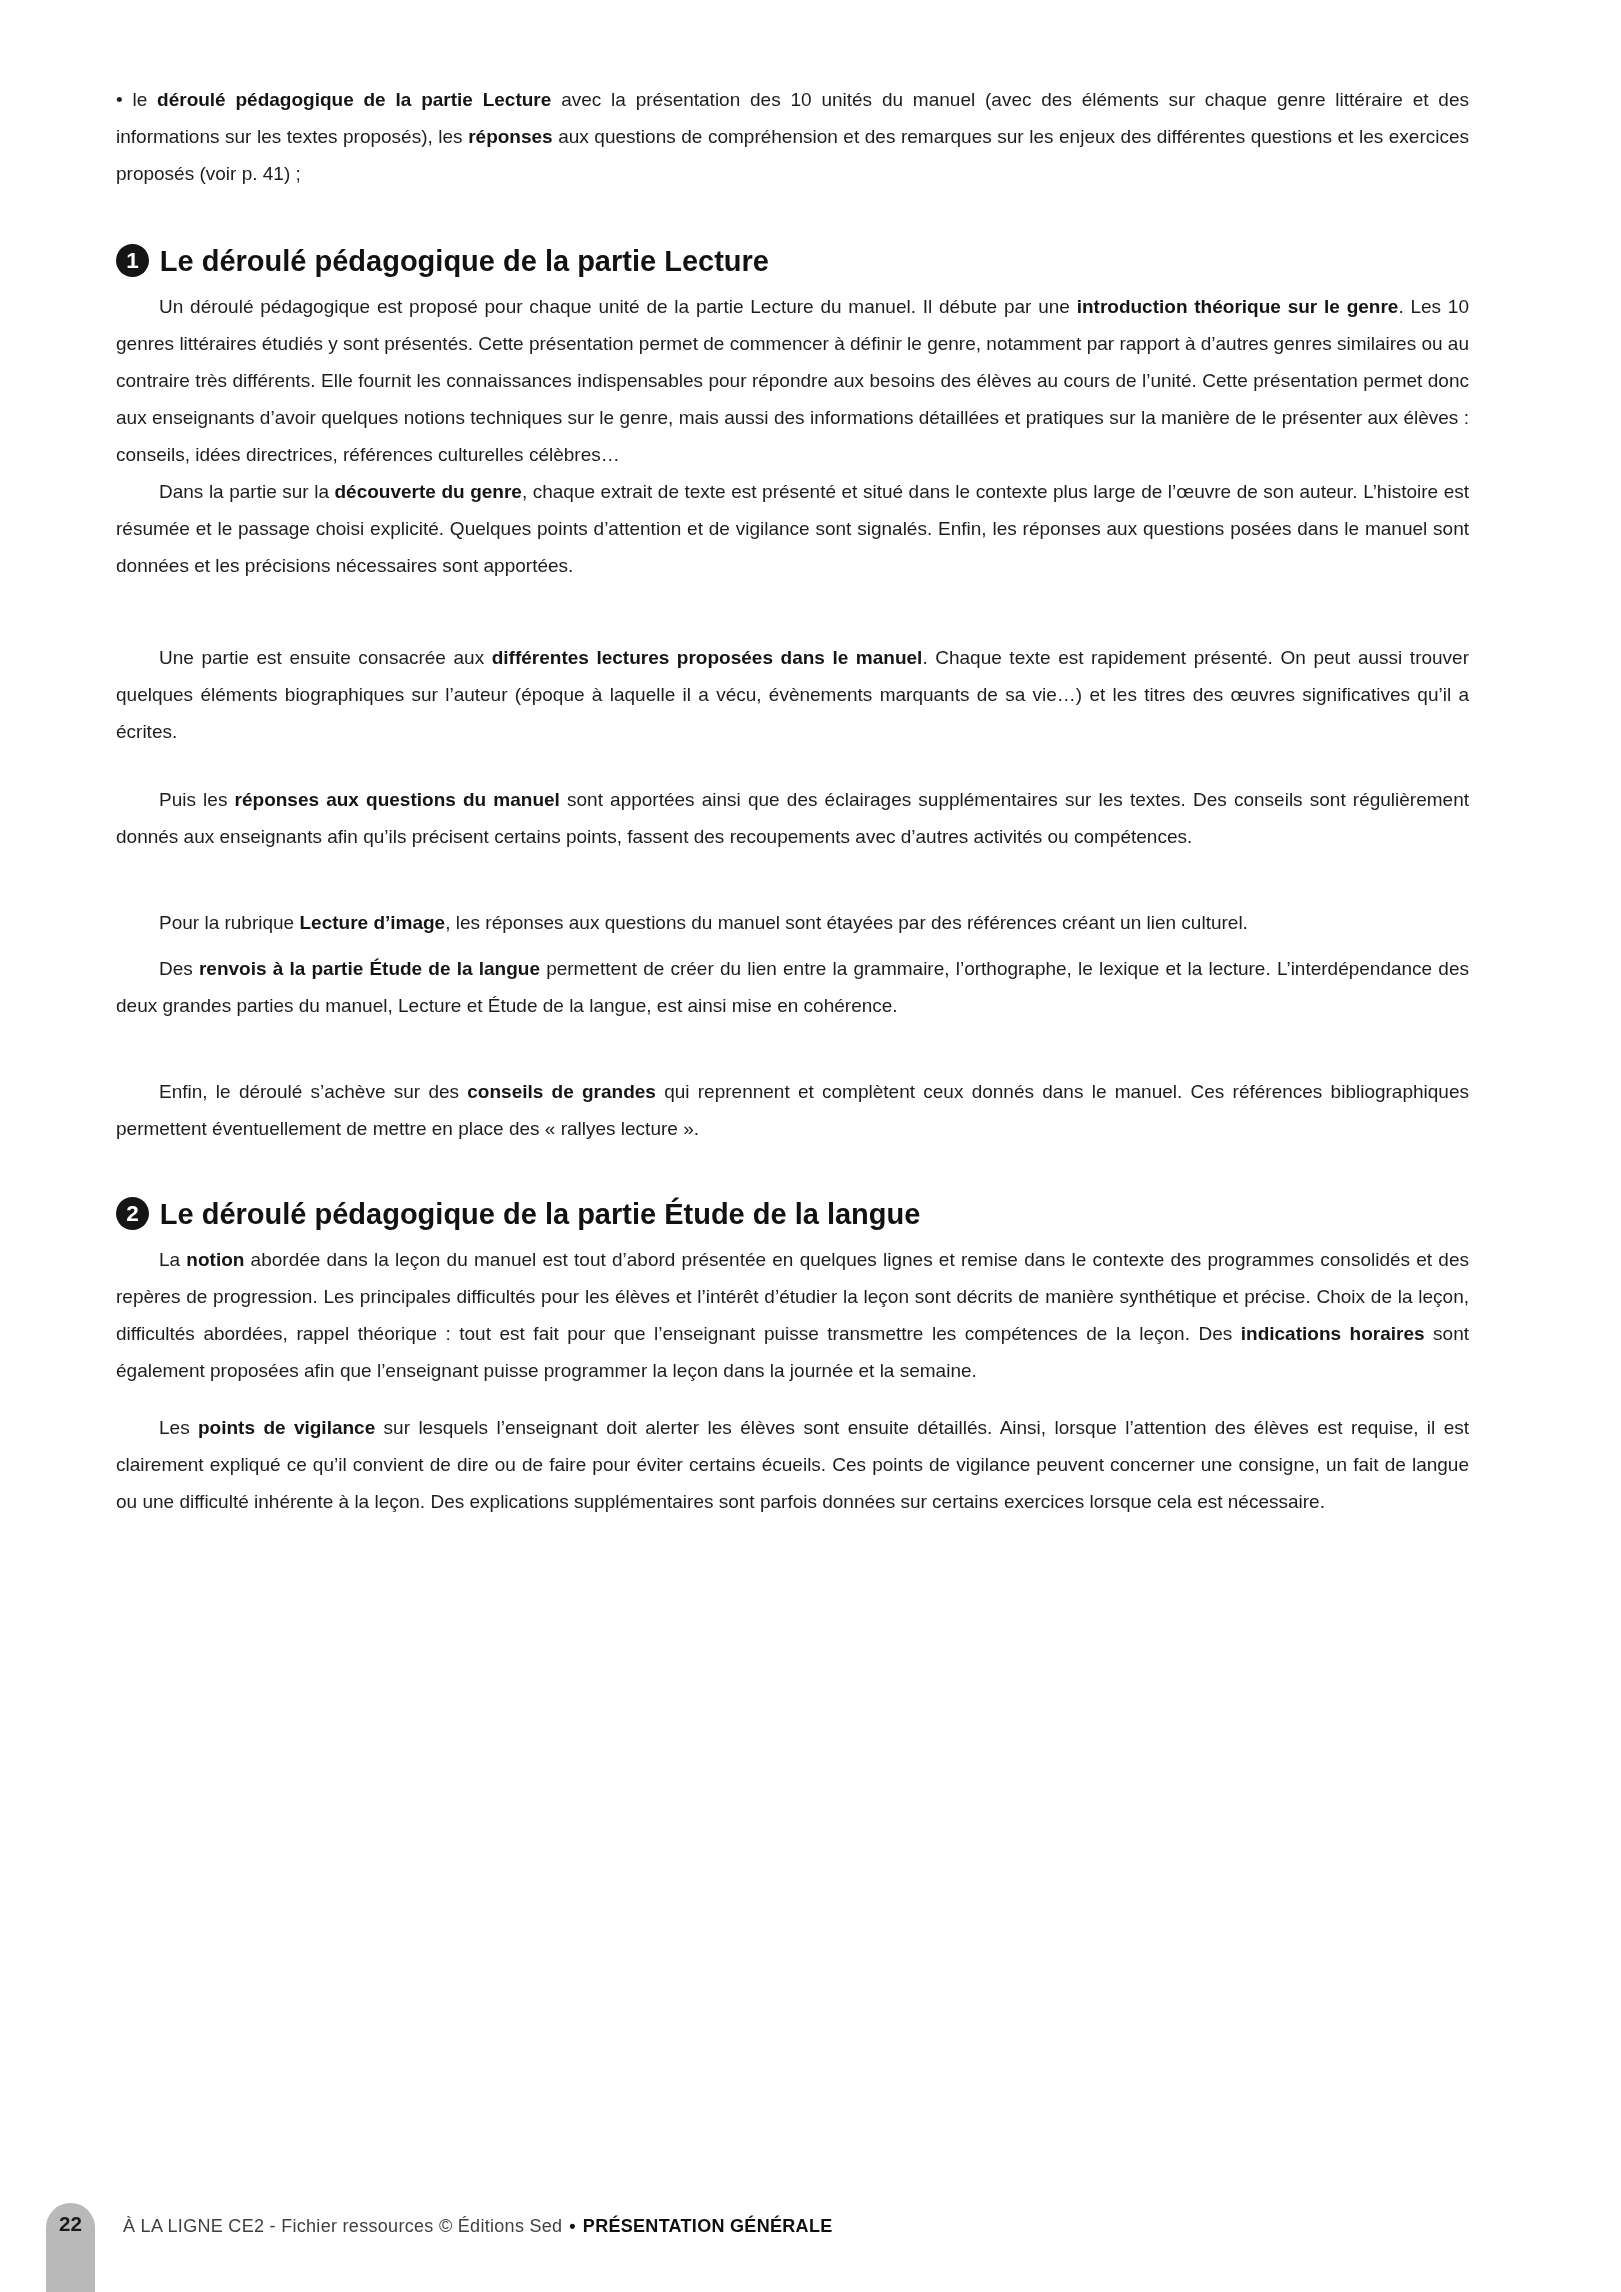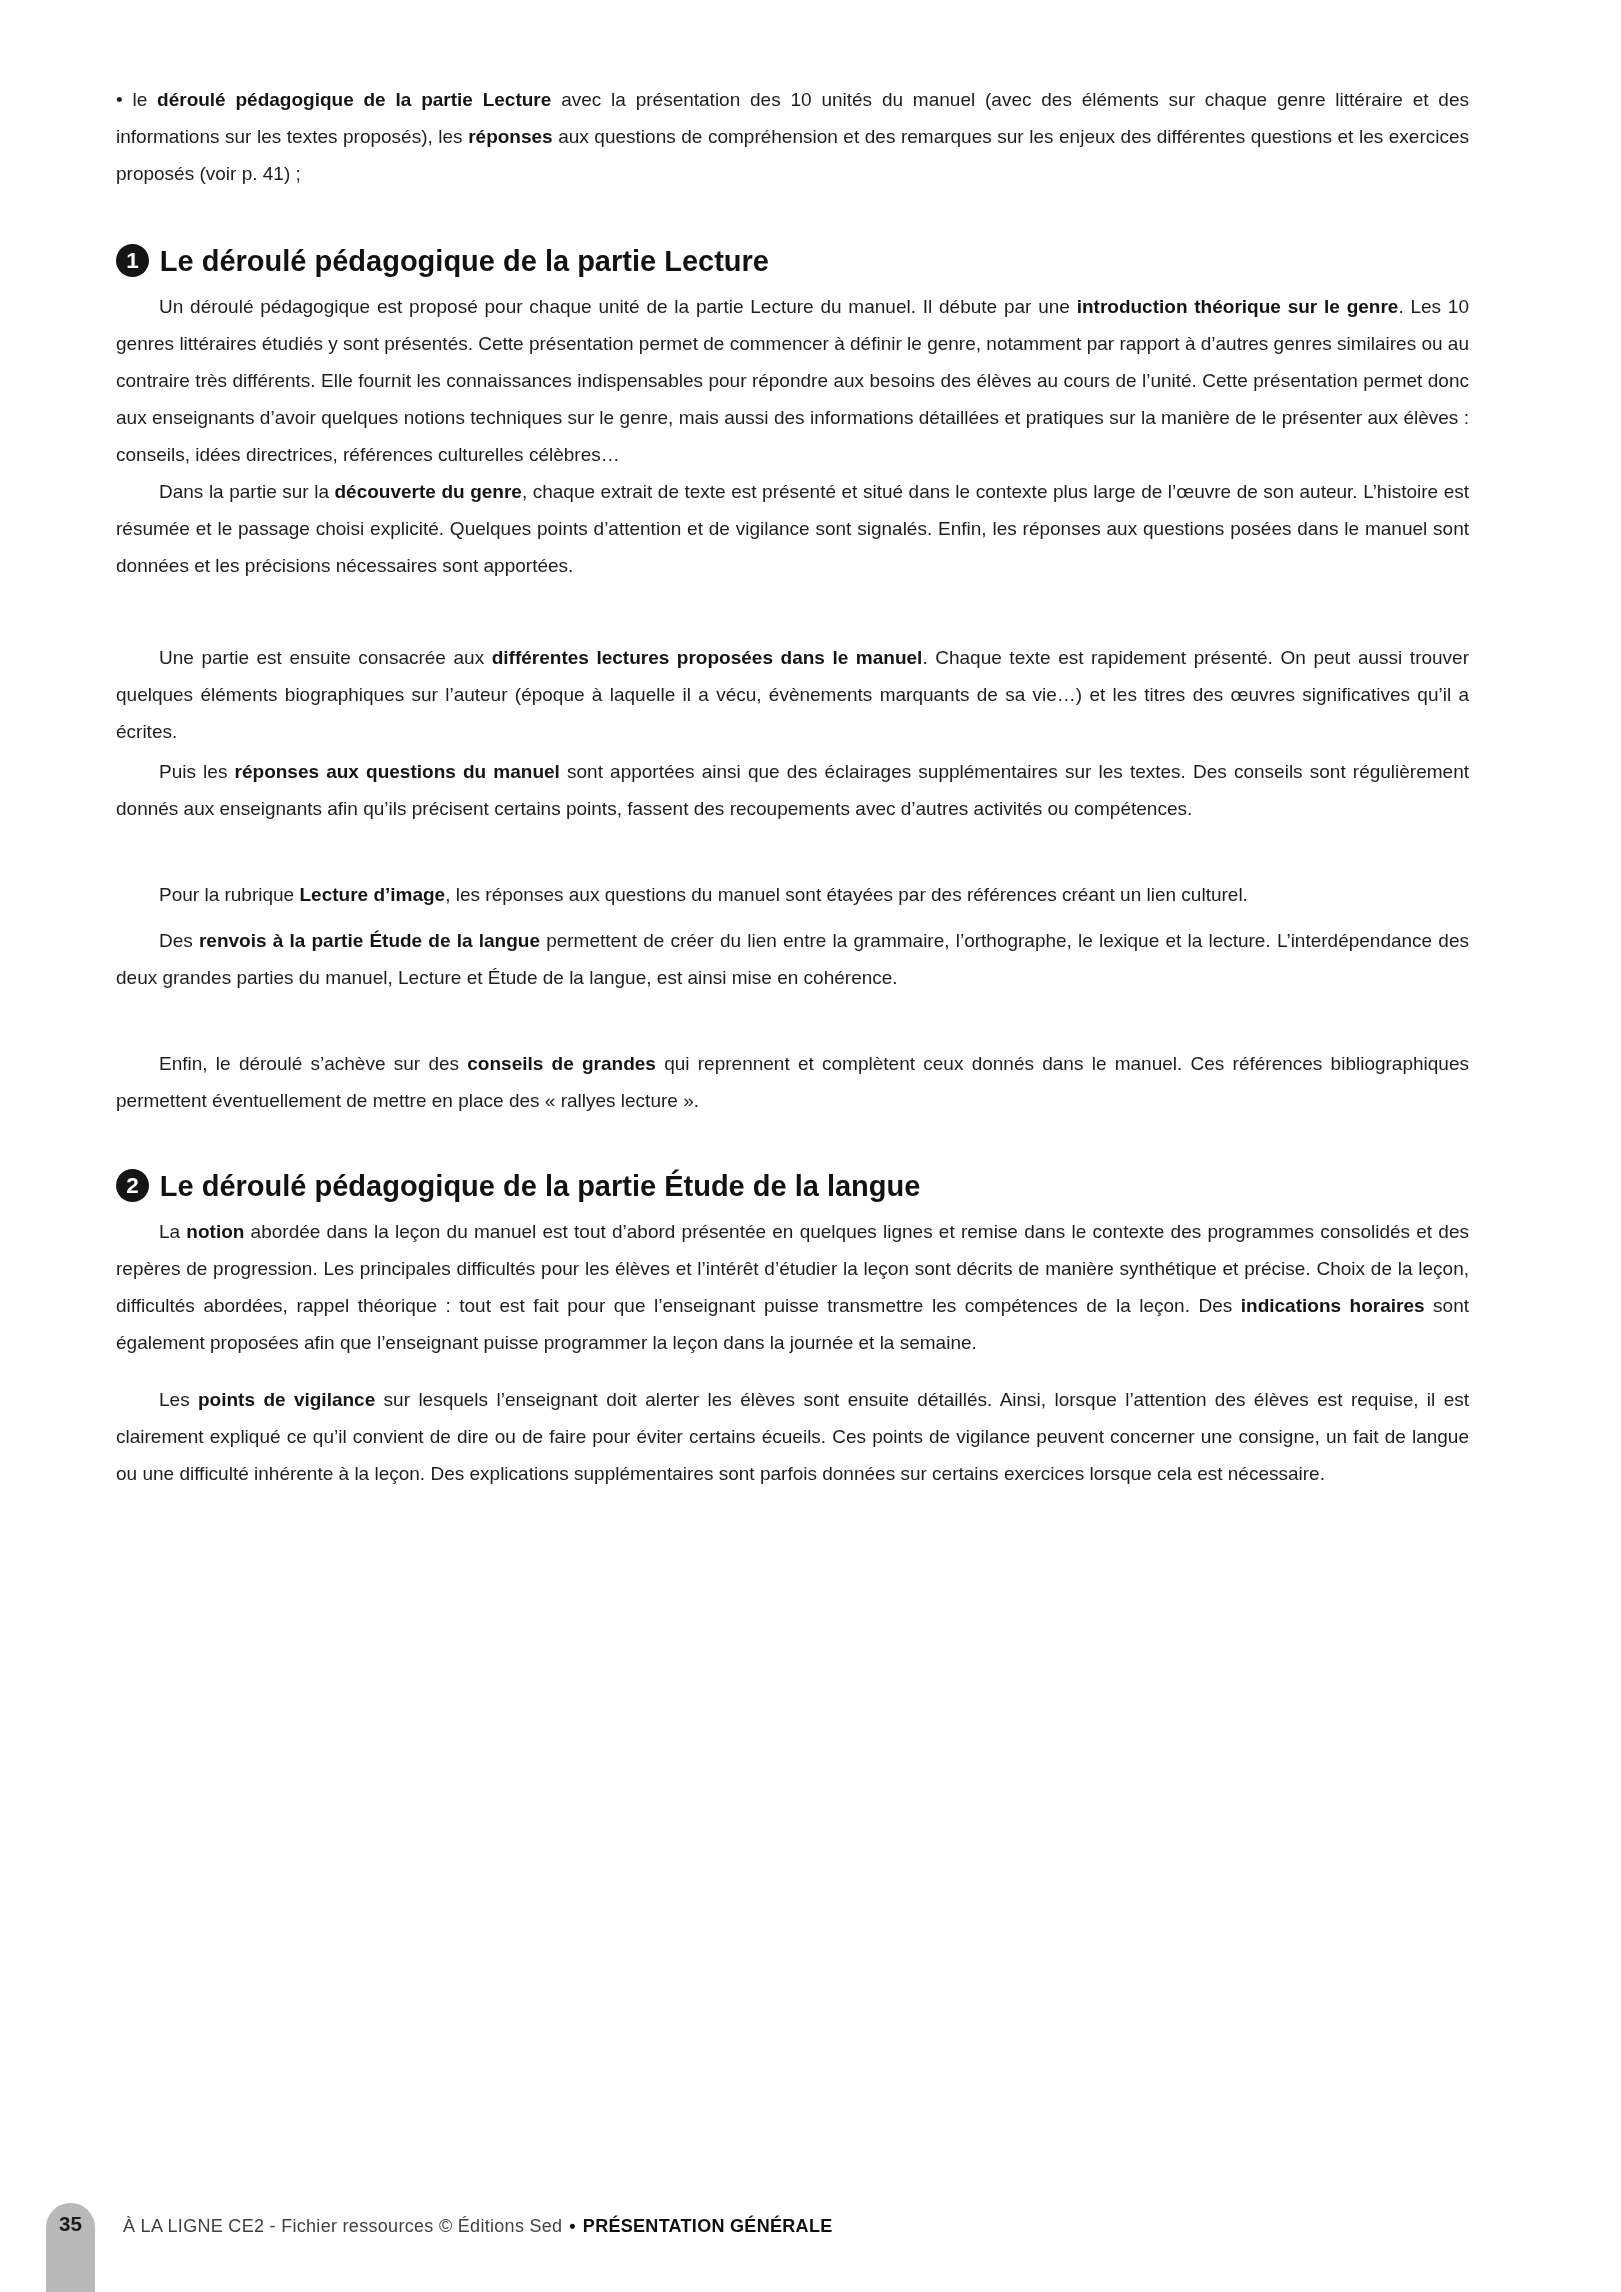--- a/index.html
+++ b/index.html
@@ -21,21 +21,21 @@
     font-size:19px;
     line-height:37px;
     text-align:justify;
     color:#1d1d1d;
     font-weight:400;
   }
   .para .b { font-weight:700; color:#151515; }
   .indent { text-indent:43px; }
   .mt9  { margin-top:8.8px; }
   .mt10 { margin-top:9.8px; }
-  .mt15 { margin-top:3px; }
+  .mt15 { margin-top:31px; }
   .mt21 { margin-top:20.6px; }
   .mt50 { margin-top:49px; }
   .mt56 { margin-top:55px; }
   .mt62 { }
   .heading {
     margin:49px 0 5.9px 0;
     font-size:29px;
     line-height:41px;
     font-weight:700;
     color:#121212;
@@ -105,20 +105,20 @@
     <h2 class="heading second">
       <span class="num-badge">2</span><span>Le déroulé pédagogique de la partie Étude de la langue</span>
     </h2>
 
     <p class="para indent"><span>La </span><span class="b">notion</span><span> abordée dans la leçon du manuel est tout d’abord présentée en quelques lignes et remise dans le contexte des programmes consolidés et des repères de progression. Les principales difficultés pour les élèves et l’intérêt d’étudier la leçon sont décrits de manière synthétique et précise. Choix de la leçon, difficultés abordées, rappel théorique : tout est fait pour que l’enseignant puisse transmettre les compétences de la leçon. Des </span><span class="b">indications horaires</span><span> sont également proposées afin que l’enseignant puisse programmer la leçon dans la journée et la semaine.</span></p>
     <p class="para indent mt21"><span>Les </span><span class="b">points de vigilance</span><span> sur lesquels l’enseignant doit alerter les élèves sont ensuite détaillés. Ainsi, lorsque l’attention des élèves est requise, il est clairement expliqué ce qu’il convient de dire ou de faire pour éviter certains écueils. Ces points de vigilance peuvent concerner une consigne, un fait de langue ou une difficulté inhérente à la leçon. Des explications supplémentaires sont parfois données sur certains exercices lorsque cela est nécessaire.</span></p>
 
   </div>
 
   <div class="page-tab">
-    <span class="pn">35</span>
+    <span class="pn">22</span>
   </div>
 
   <div class="footer-line">
     <span class="f-reg">À LA LIGNE CE2 - Fichier ressources © Éditions Sed</span><span class="f-sep">•</span><span class="f-bold">PRÉSENTATION GÉNÉRALE</span>
   </div>
 </div>
 
 
 </body></html>

